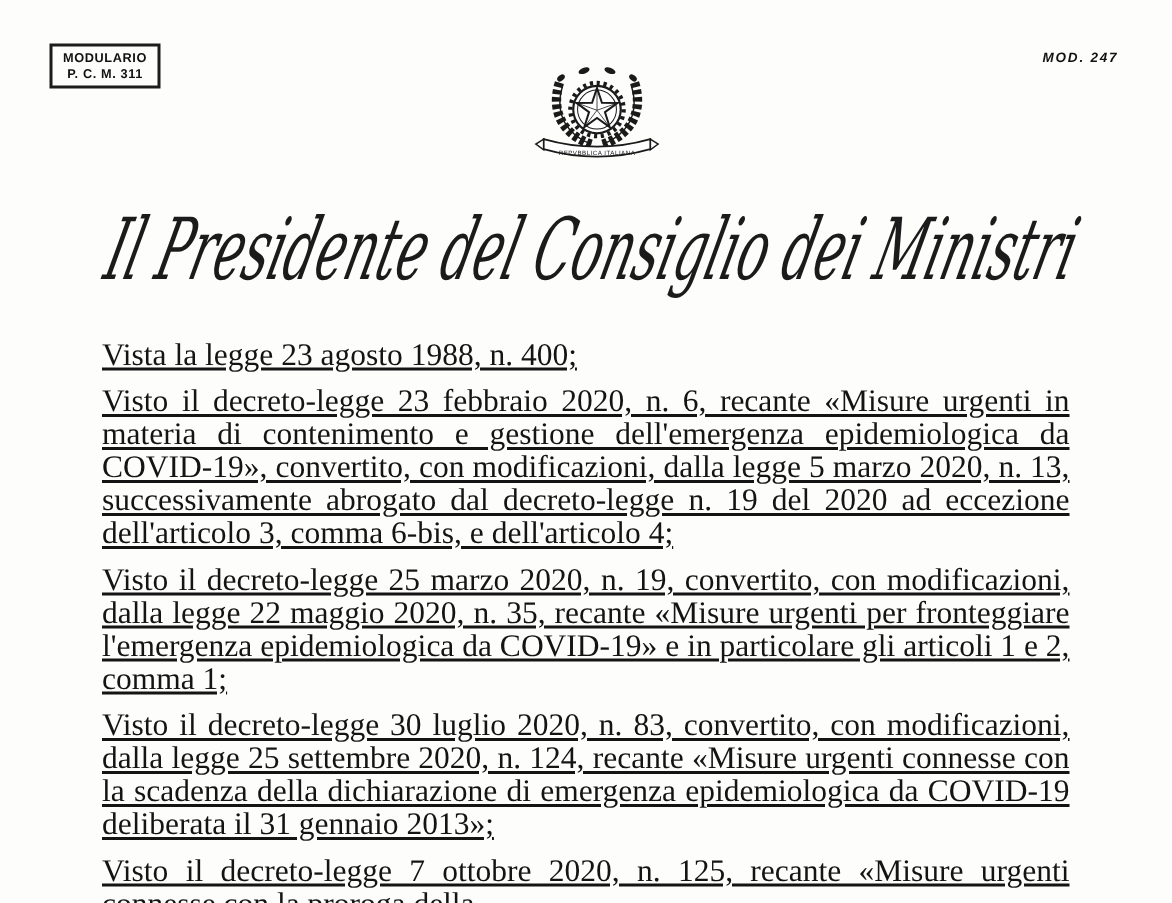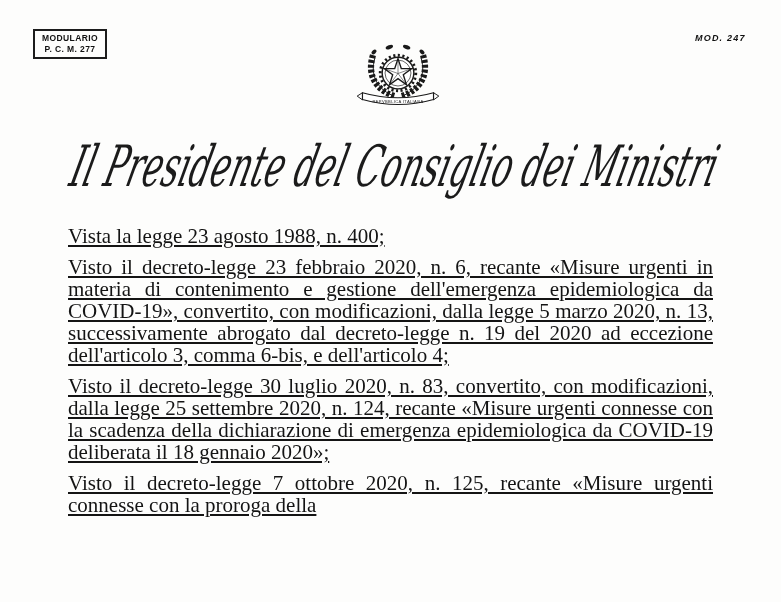--- a/index.html
+++ b/index.html
@@ -70,21 +70,21 @@
   }
   .body-text p { margin: 0 0 9px 0; }
 </style>
 </head>
 <body>
 
 <div class="page">
 
   <div class="modulario-box">
     <div>MODULARIO</div>
-    <div>P. C. M. 277</div>
+    <div>P. C. M. 311</div>
   </div>
 
   <div class="mod-ref">MOD. 247</div>
 
   <svg class="emblem" viewBox="0 0 100 78" aria-hidden="true">
 
     <g>
       <path d="M46,62 C28,56 17,41 24,19" stroke="#1a1a1a" stroke-width="6.5" stroke-dasharray="3.2,1.9" fill="none"></path>
       <path d="M54,62 C72,56 83,41 76,19" stroke="#1a1a1a" stroke-width="6.5" stroke-dasharray="3.2,1.9" fill="none"></path>
       <path d="M46,62 C30,56 20,42 26,22" stroke="#1a1a1a" stroke-width="1" fill="none"></path>
@@ -122,17 +122,18 @@
 
   <svg class="heading-svg" aria-hidden="false">
     <g transform="translate(390,74) skewX(-14)">
       <text class="heading-text" x="0" y="0" text-anchor="middle" font-size="57" textLength="645" lengthAdjust="spacingAndGlyphs">Il Presidente del Consiglio dei Ministri</text>
     </g>
   </svg>
 
   <div class="body-text">
     <p>Vista la legge 23 agosto 1988, n. 400;</p>
     <p>Visto il decreto-legge 23 febbraio 2020, n. 6, recante «Misure urgenti in materia di contenimento e gestione dell'emergenza epidemiologica da COVID-19», convertito, con modificazioni, dalla legge 5 marzo 2020, n. 13, successivamente abrogato dal decreto-legge n. 19 del 2020 ad eccezione dell'articolo 3, comma 6-bis, e dell'articolo 4;</p>
-    <p>Visto il decreto-legge 30 luglio 2020, n. 83, convertito, con modificazioni, dalla legge 25 settembre 2020, n. 124, recante «Misure urgenti connesse con la scadenza della dichiarazione di emergenza epidemiologica da COVID-19 deliberata il 18 gennaio 2020»;</p>
+    <p>Visto il decreto-legge 25 marzo 2020, n. 19, convertito, con modificazioni, dalla legge 22 maggio 2020, n. 35, recante «Misure urgenti per fronteggiare l'emergenza epidemiologica da COVID-19» e in particolare gli articoli 1 e 2, comma 1;</p>
+    <p>Visto il decreto-legge 30 luglio 2020, n. 83, convertito, con modificazioni, dalla legge 25 settembre 2020, n. 124, recante «Misure urgenti connesse con la scadenza della dichiarazione di emergenza epidemiologica da COVID-19 deliberata il 31 gennaio 2013»;</p>
     <p>Visto il decreto-legge 7 ottobre 2020, n. 125, recante «Misure urgenti connesse con la proroga della</p>
   </div>
 
 </div>
 
 </body></html>

